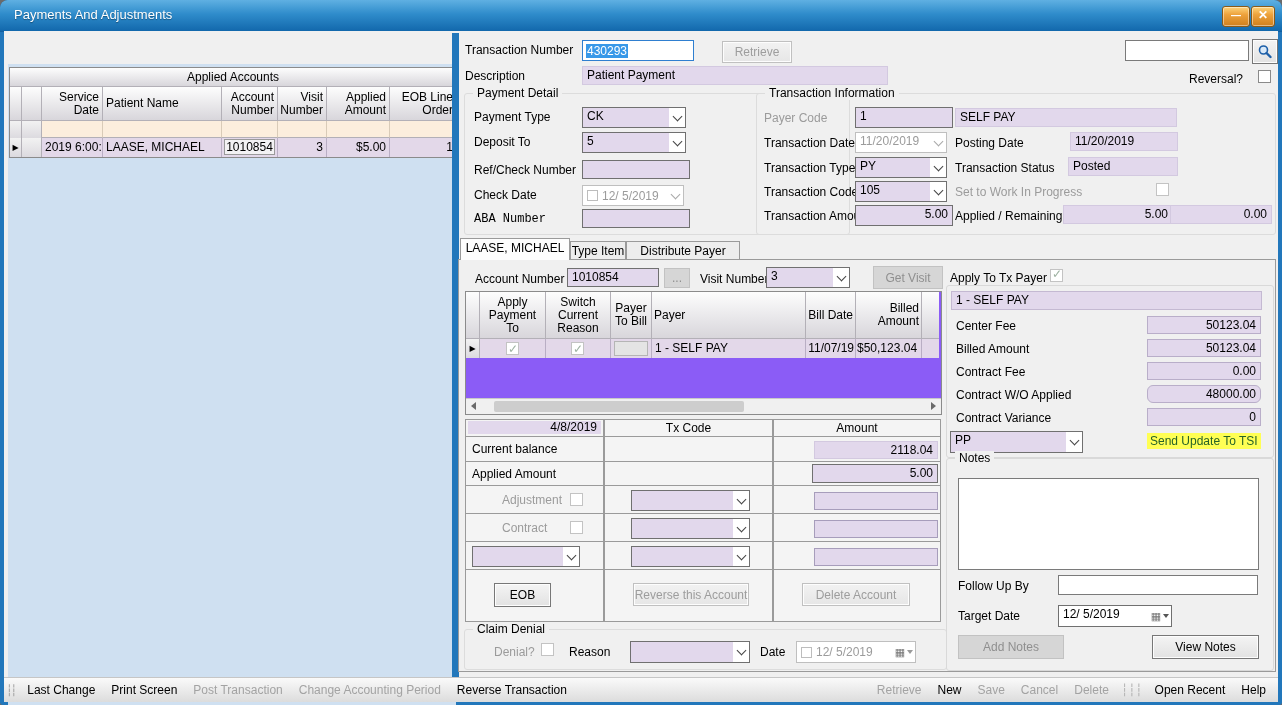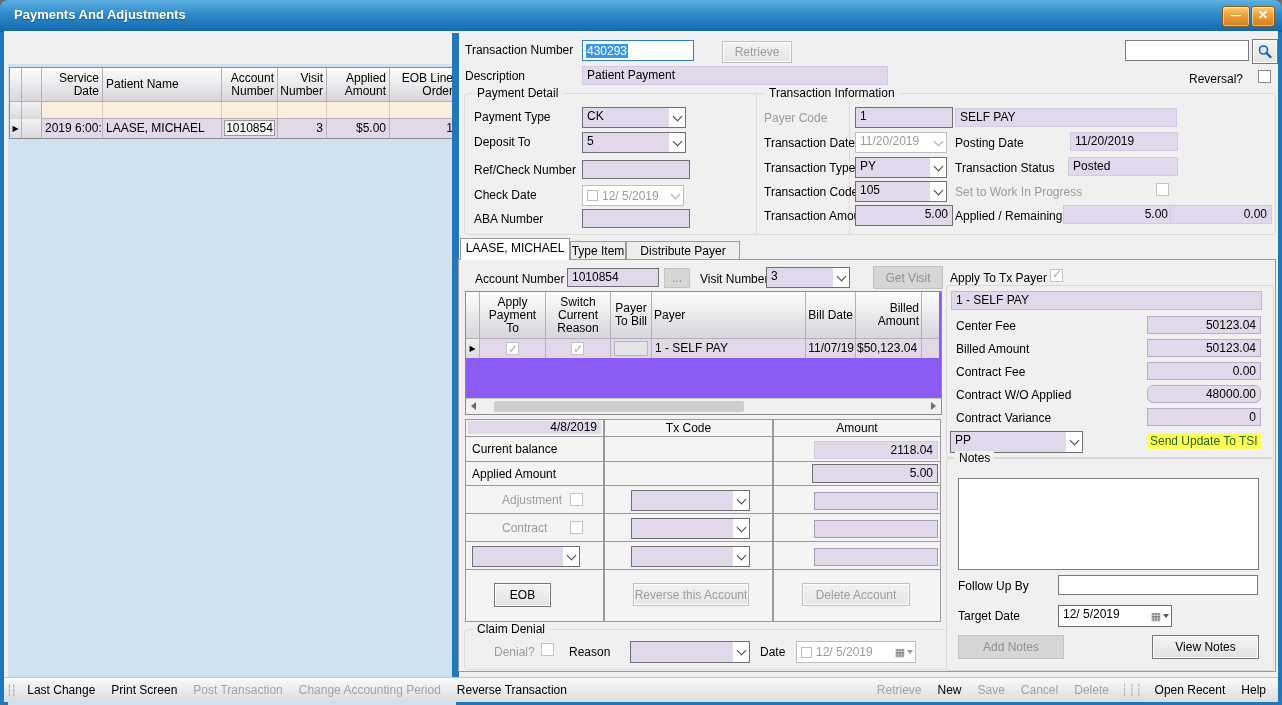--- a/index.html
+++ b/index.html
@@ -1,18 +1,18 @@
 <!DOCTYPE html>
 <html><head>
 <meta charset="utf-8">
 <style>
   html,body{margin:0;padding:0;background:#6b6b6b;font-family:"Liberation Sans",sans-serif;}
   #window{position:relative;width:1282px;height:705px;background:#2277bb;border-radius:8px 8px 3px 3px;overflow:hidden;font-size:12px;color:#000;}
   .titlebar{position:absolute;left:0;top:0;width:1282px;height:31px;background:linear-gradient(#5fb0e2,#2f8ccb 45%,#1268ac);border-radius:7px 7px 0 0;border-bottom:1px solid #135f9e;}
-  .title-text{position:absolute;left:14px;top:7px;color:#fff;font-weight:bold;font-size:13px;text-shadow:0 1px 1px rgba(0,0,0,.35);}
+  .title-text{position:absolute;left:14px;top:7px;color:#fff;font-weight:normal;font-size:13px;text-shadow:0 1px 1px rgba(0,0,0,.35);}
   .tb-btn{position:absolute;top:6px;height:19px;border:1px solid #8a5a18;border-radius:3px;background:linear-gradient(#ffd47a,#eda23c 40%,#cf7f1d);color:#fff;font-weight:bold;text-align:center;line-height:17px;font-size:12px;box-shadow:inset 0 0 0 1px rgba(255,255,255,.45);}
   .content{position:absolute;left:4px;top:31px;width:1274px;height:671px;background:#f0f0f0;}
 
   
   .lbl{position:absolute;white-space:nowrap;}
   .gray{color:#9b9b9b;}
   .fld{position:absolute;background:#e2d8ec;border:1px solid #d3c9e0;padding:1px 4px;white-space:nowrap;overflow:hidden;}
   .fldb{position:absolute;background:#e2d8ec;border:1px solid #707070;padding:1px 4px;white-space:nowrap;overflow:hidden;}
   .num{text-align:right;}
   .combo{position:absolute;display:flex;background:#fff;border:1px solid #707070;}
@@ -87,20 +87,21 @@
   <div class="titlebar">
     <span class="title-text">Payments And Adjustments</span>
     <div class="tb-btn" style="left:1222px;width:26px;"><span style="font-size:10px;">—</span></div>
     <div class="tb-btn" style="left:1251px;width:22px;"><span>✕</span></div>
   </div>
 
   <div class="content">
 
     <div class="lpanel">
       <div class="agrid">
+        <div class="g-top">Applied Accounts</div>
         <div class="g-row">
           <div class="g-h" style="width:12px;height:34px;"></div>
           <div class="g-h" style="width:20px;height:34px;"></div>
           <div class="g-h" style="width:61px;height:34px;">Service Date</div>
           <div class="g-h l" style="width:119px;height:34px;">Patient Name</div>
           <div class="g-h" style="width:56px;height:34px;">Account Number</div>
           <div class="g-h" style="width:49px;height:34px;">Visit Number</div>
           <div class="g-h" style="width:63px;height:34px;">Applied Amount</div>
           <div class="g-h" style="width:66px;height:34px;border-right:none;">EOB Line Order</div>
         </div>
@@ -171,21 +172,21 @@
     <span class="lbl" style="left:470px;top:157px;">Check Date</span>
     <div class="combo dis" style="left:578px;top:154px;width:100px;height:19px;">
       <span class="cv" style="display:flex;align-items:center;gap:4px;">
           <span class="cbi"></span>
           <span>12/ 5/2019</span>
         </span>
         <span class="cz">
           <i class="chev"></i>
         </span>
     </div>
-    <span class="lbl" style="left:470px;top:181px;">ABA Number</span>
+    <span class="lbl" style="left:470px;top:181px;font-family:Liberation Mono, monospace;">ABA Number</span>
     <div class="fldb" style="left:578px;top:178px;width:98px;height:15px;"></div>
 
     <div class="gb" style="left:752px;top:62px;width:518px;height:140px;">
       <span class="gb-t">Transaction Information</span>
     </div>
     <span class="lbl gray" style="left:760px;top:80px;">Payer Code</span>
     <div class="fldb" style="left:851px;top:76px;width:88px;height:17px;">1</div>
     <div class="fld" style="left:951px;top:77px;width:212px;height:15px;">SELF PAY</div>
 
     <span class="lbl" style="left:760px;top:105px;">Transaction Date</span>

